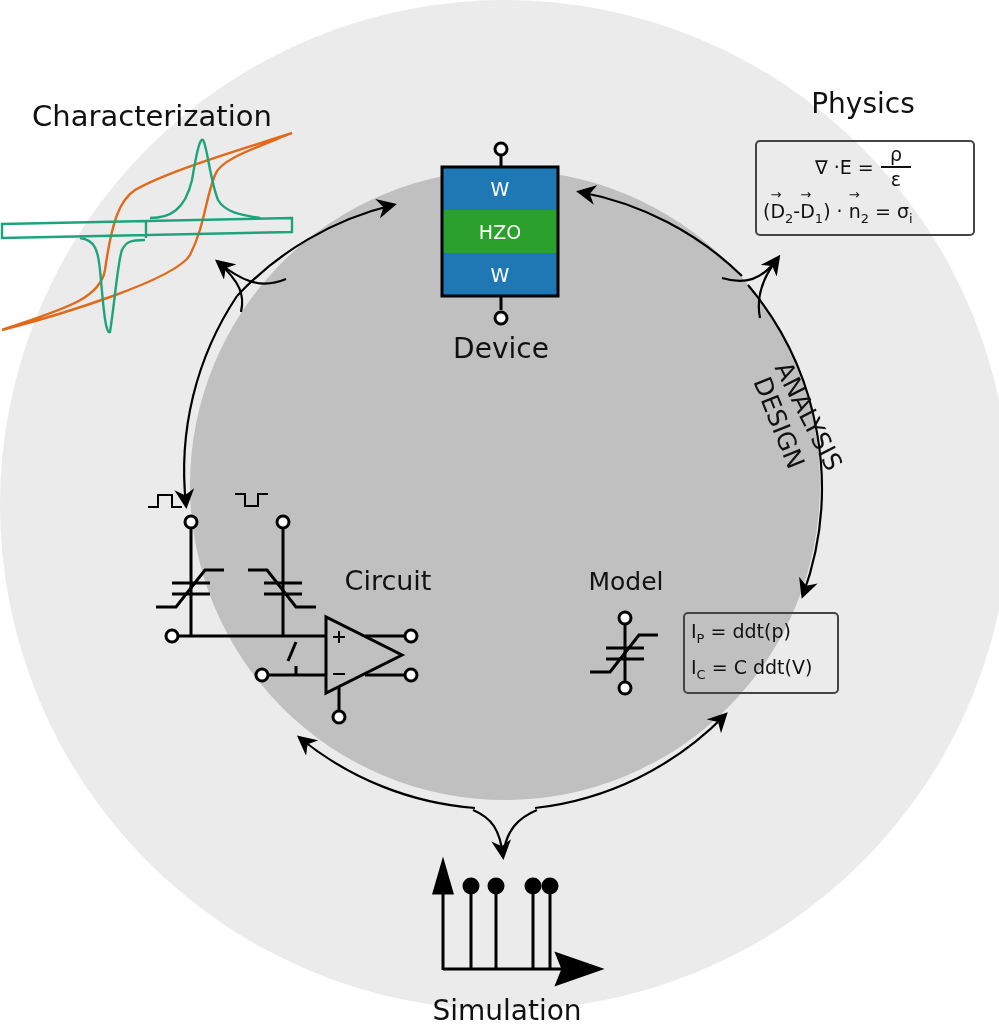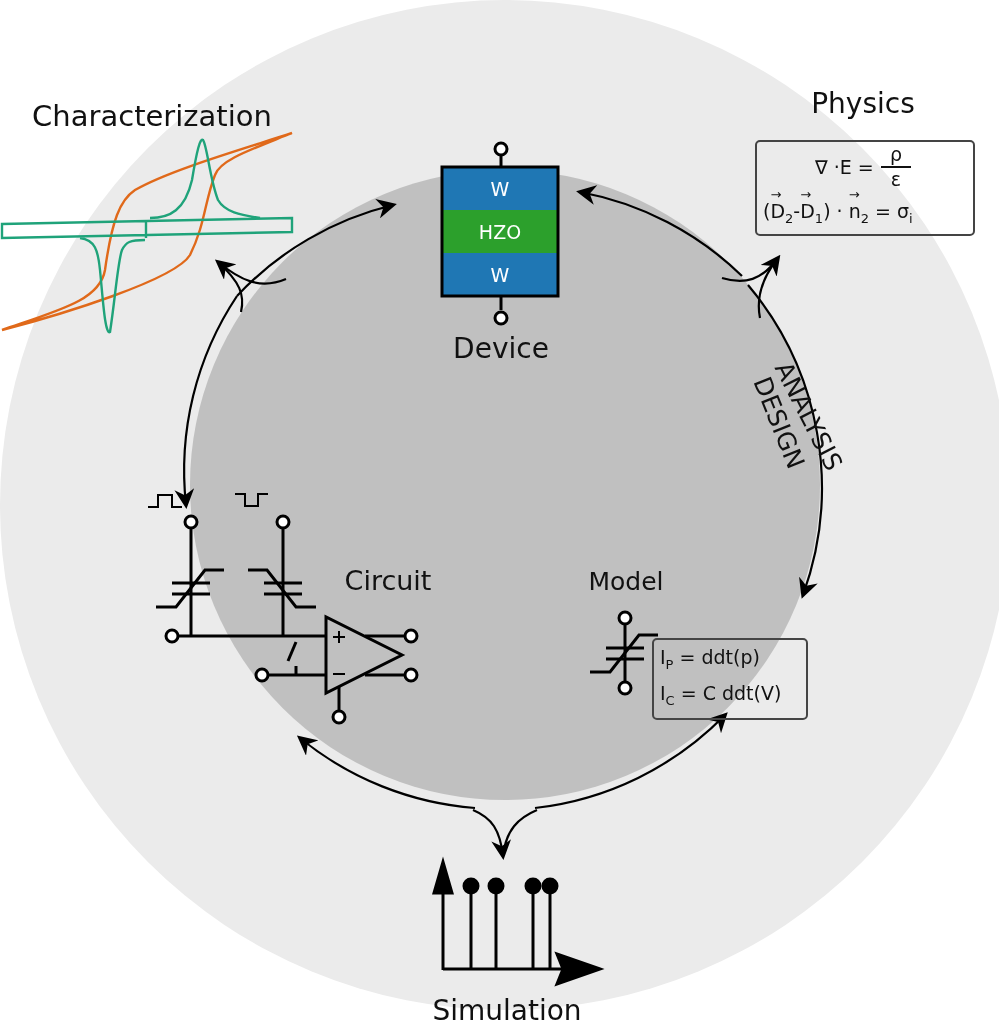--- a/index.html
+++ b/index.html
@@ -6,21 +6,21 @@
   body { width:999px; height:1024px; overflow:hidden; position:relative; font-family:"DejaVu Sans", sans-serif; }
   svg { position:absolute; left:0; top:0; }
   .lbl { font-family:"DejaVu Sans", sans-serif; fill:#111; }
   .eqbox { position:absolute; border:2px solid #444; border-radius:5px; background:transparent; color:#111; font-family:"DejaVu Sans", sans-serif; }
   .phys-box { left:755px; top:140px; width:216px; height:92px; font-size:19px; }
   .phys-line1 { position:absolute; left:58px; top:14px; }
   .phys-frac { position:absolute; left:120px; top:0px; text-align:center; width:30px; }
   .phys-frac .num { display:block; border-bottom:2px solid #111; line-height:24px; }
   .phys-frac .den { display:block; line-height:22px; }
   .phys-line2 { position:absolute; left:6px; top:58px; white-space:nowrap; }
-  .model-box { left:652px; top:612px; width:152px; height:78px; font-size:19px;margin-top:26px; }
+  .model-box { left:683px; top:612px; width:152px; height:78px; font-size:19px; }
   .model-line { position:absolute; left:6px; white-space:nowrap; }
   sub { font-size:13px; }
   .vec { position:relative; display:inline-block; }
   .vec::before { content:"\2192"; position:absolute; top:-13px; left:0; font-size:13px; }
 </style>
 </head>
 <body>
 
 <svg width="999" height="1024" viewBox="0 0 999 1024">
   <defs>

